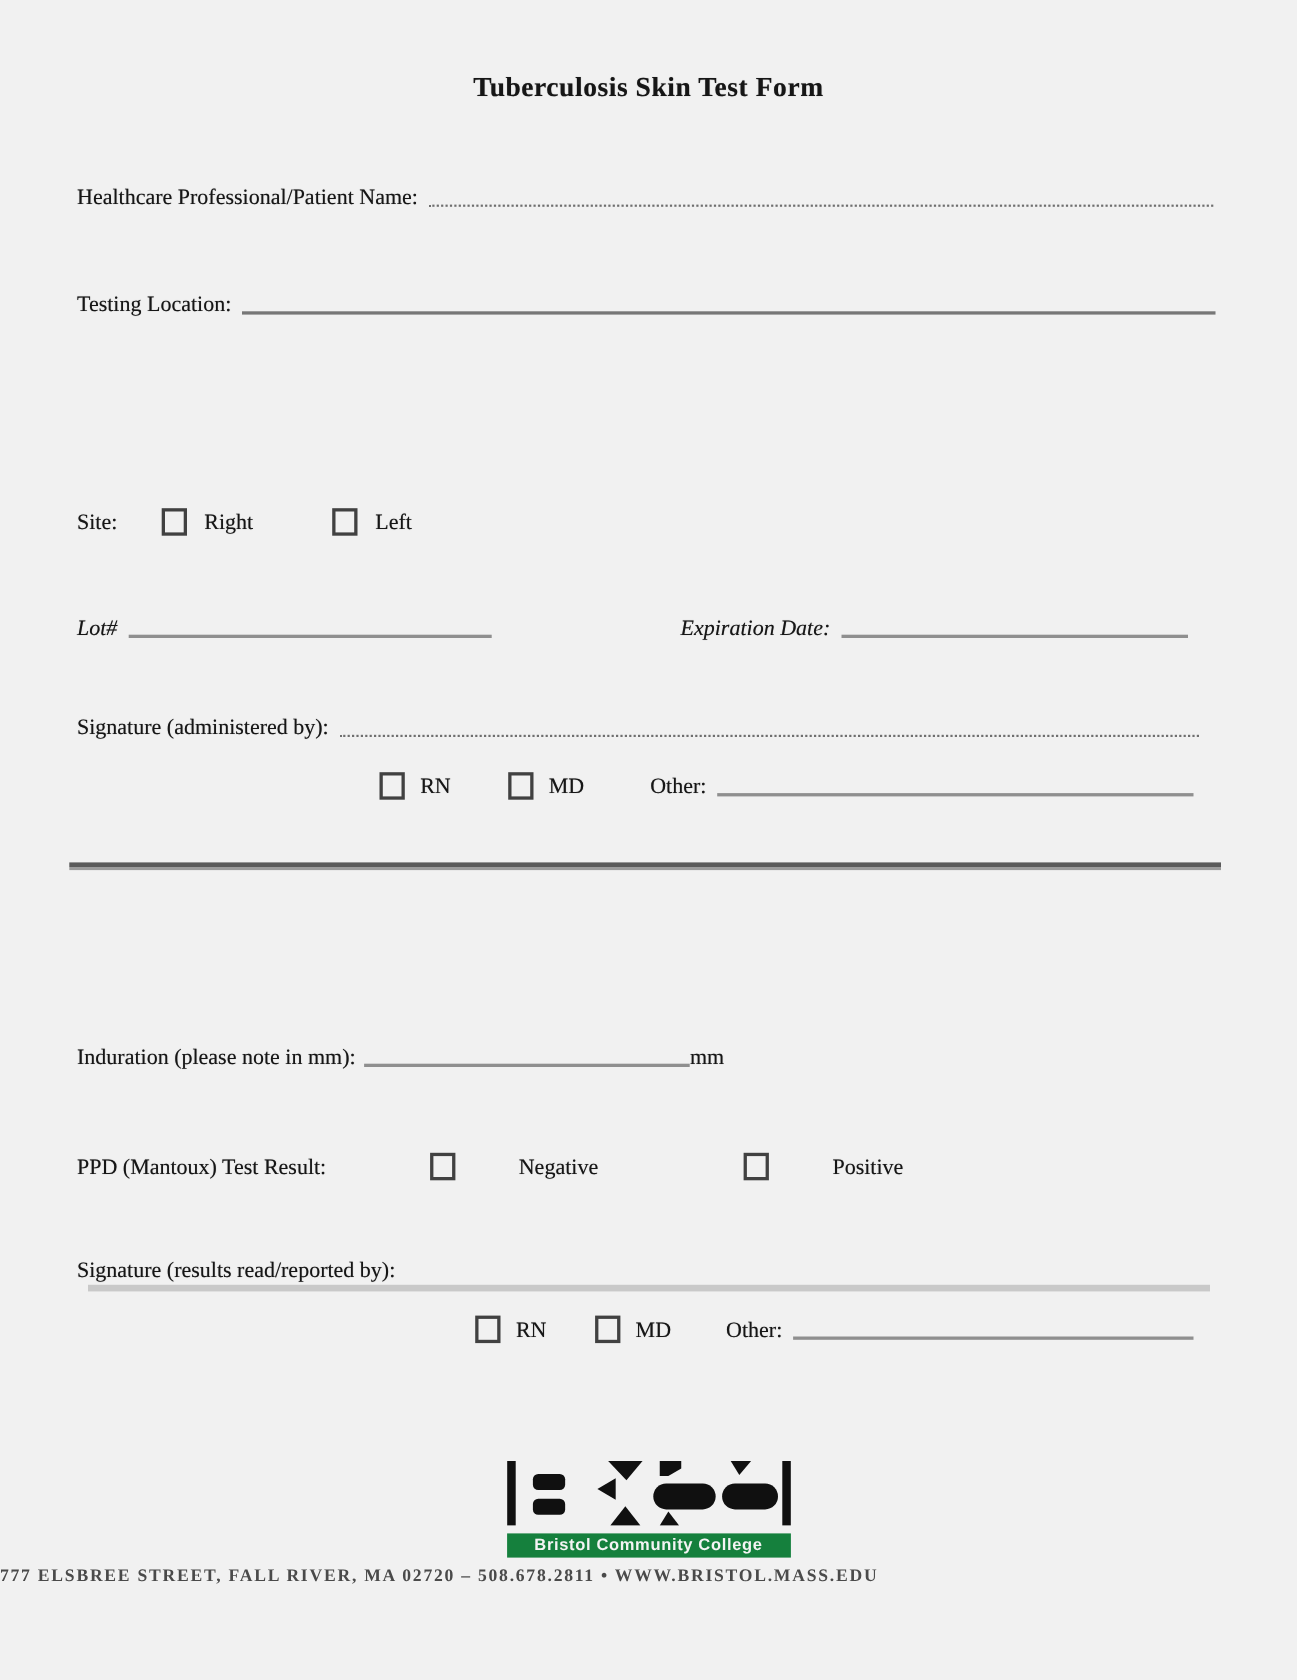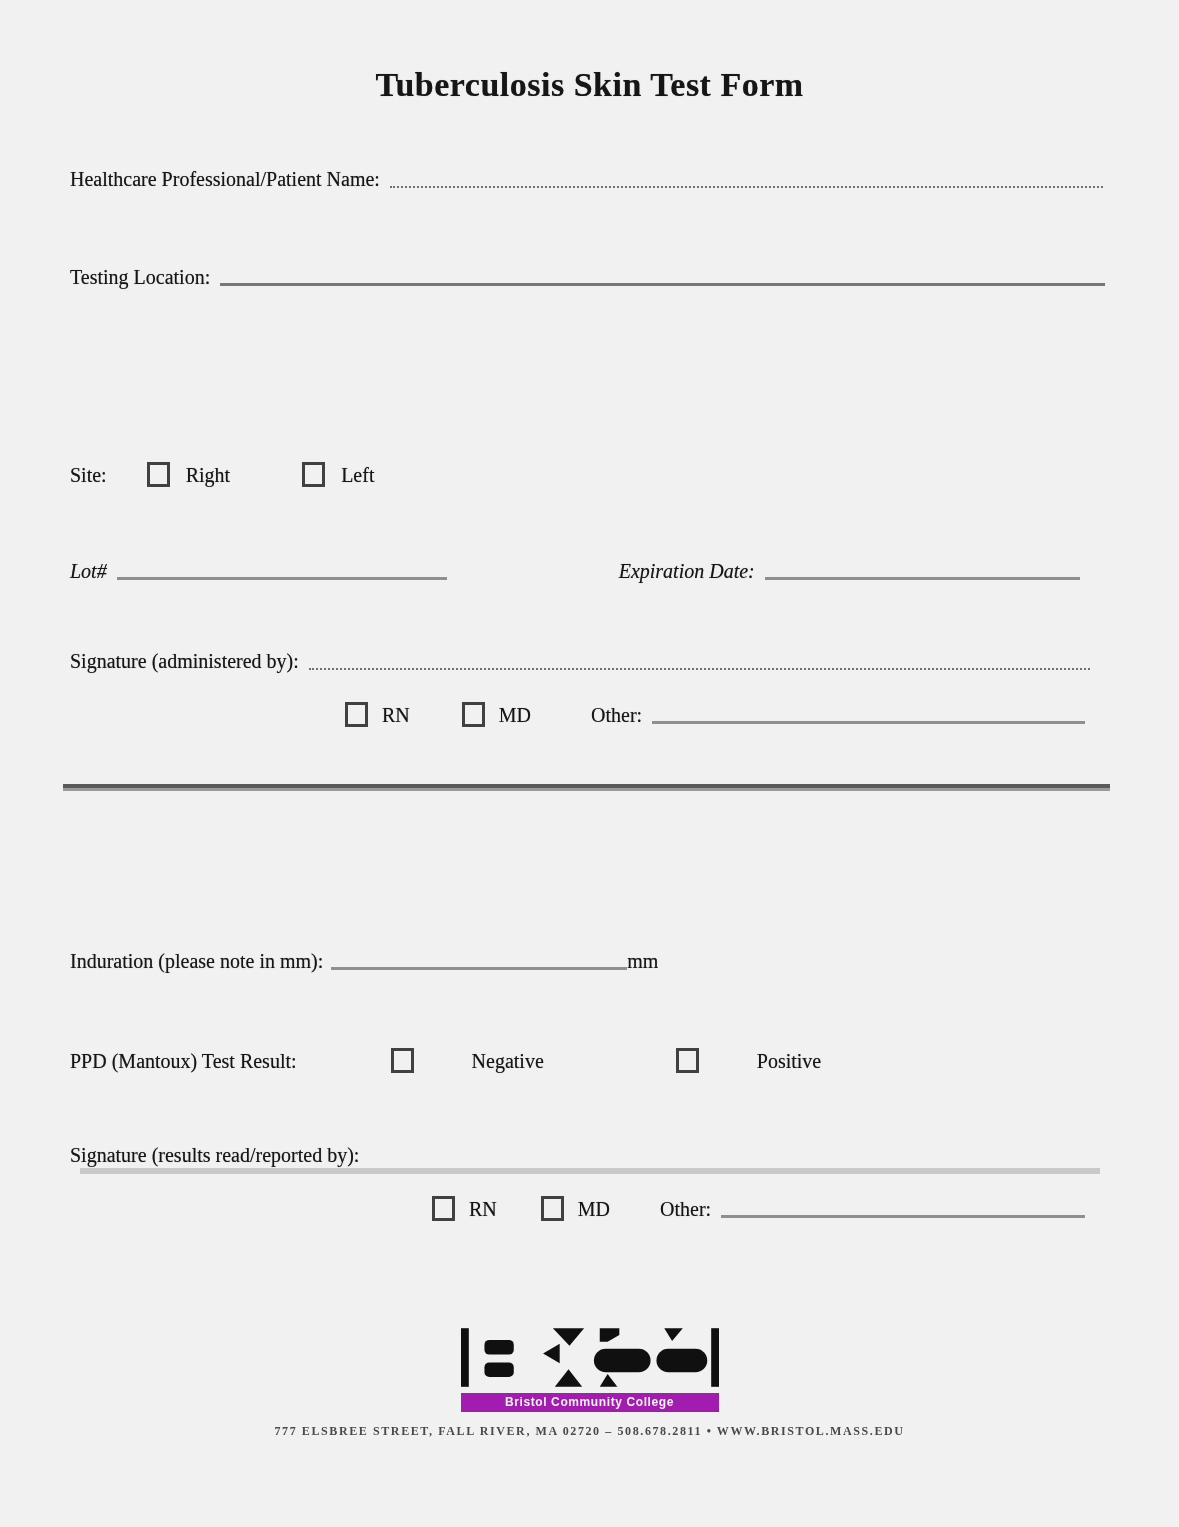--- a/index.html
+++ b/index.html
@@ -4,47 +4,47 @@
 <style>
   html,body { margin:0; padding:0; background:#f1f1f1; }
   .page {
     position:relative; width:1179px; height:1527px; margin:0 auto;
     background:#f1f1f1; color:#161616;
     font-family:"Liberation Serif", serif;
     text-shadow:0 0 0.7px rgba(30,30,30,0.55);
   }
   .title {
     position:absolute; top:66px; left:0; width:100%;
-    text-align:center; font-size:34px; font-weight:bold; letter-spacing:0.5px;
+    text-align:center; font-size:25px; font-weight:bold; letter-spacing:0.5px;
   }
   .row { position:absolute; display:flex; font-size:20px; line-height:1.3; }
   .label { white-space:nowrap; }
   .ln { flex:1; margin:0 0 4px 10px; border-bottom:3px solid #8f8f8f; }
   .ln.fixed { flex:none; }
   .ln.dotted { border-bottom:2px dotted #6f6f6f; }
   .ln.dark { border-bottom:3px solid #777; }
   .ln.light { border-bottom:6px solid #c9c9c9; }
   .cb {
     box-sizing:border-box; width:23px; height:25px;
     border:3px solid #414141; background:transparent; margin-bottom:1px; flex:none;
   }
   .divider {
     position:absolute; left:63px; right:69px; top:784px; height:7px;
     background:linear-gradient(#5a5a5a 0 55%, #9b9b9b 55% 100%);
   }
   .logo-wrap { position:absolute; top:1328px; left:50%; transform:translateX(-50%); width:258px; }
   .logo-caption {
-    margin-top:2px; background:#a21caf; color:#f4f4f4;
+    margin-top:2px; background:#15803d; color:#f4f4f4;
     font-family:"Liberation Sans", sans-serif; font-weight:bold;
-    font-size:12px; text-align:center; letter-spacing:0.6px; padding:2px 0 3px;
+    font-size:15px; text-align:center; letter-spacing:0.6px; padding:2px 0 3px;
     text-shadow:none; white-space:nowrap;
   }
   .footer-address {
     position:absolute; top:1424px; left:0; width:100%;
-    text-align:center; font-size:12px; font-weight:bold;
+    font-size:16px; font-weight:bold;
     letter-spacing:1.6px; color:#4a4a4a; text-shadow:none;
     font-family:"Liberation Serif", serif;
   }
 </style>
 </head>
 <body>
 
 <div class="page">
 
   <div class="title">Tuberculosis Skin Test Form</div>

